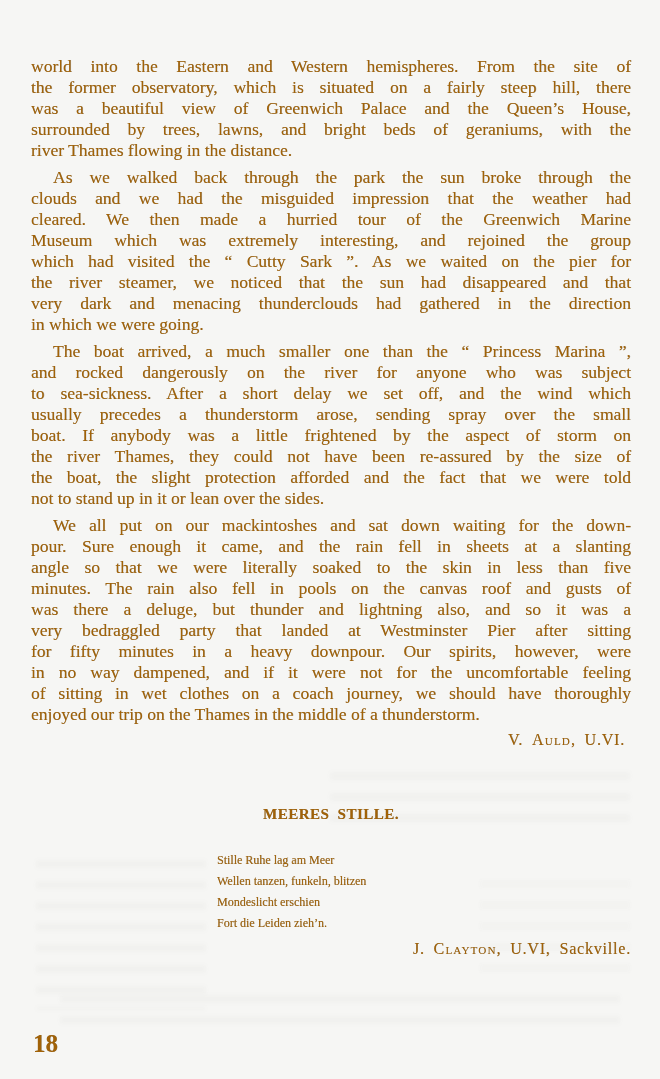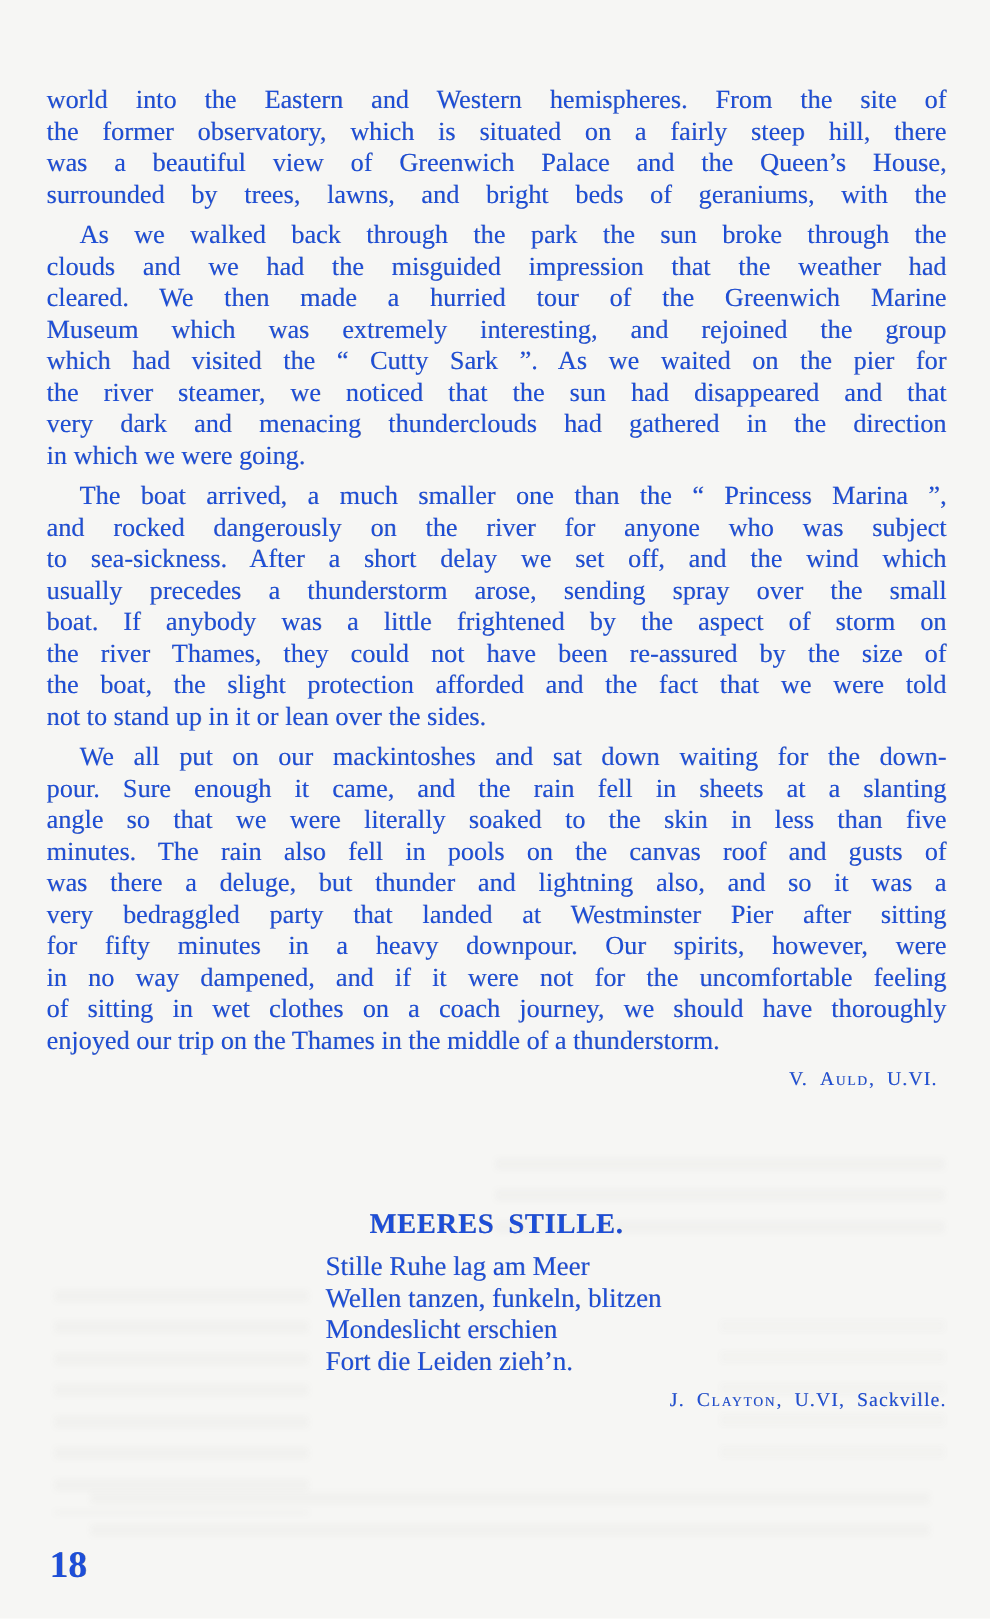--- a/index.html
+++ b/index.html
@@ -41,75 +41,76 @@
     text-align: justify;
     text-align-last: justify;
     white-space: normal;
   }
   .line.last { text-align-last: left; }
   .para.indent .line:first-child { text-indent: 22px; }
 
   .signature {
     margin-top: 4px;
     text-align: right;
-    font-size: 13px;
+    font-size: 16px;
     line-height: 21px;
     letter-spacing: 0.8px;
     word-spacing: 4px;
     text-shadow: 0.3px 0.3px 0.3px rgba(30,30,28,0.35);
   }
   .signature.sig1 { margin-right: 6px; }
   .signature.sig2 { margin-right: 0; }
   .sc { font-variant: small-caps; letter-spacing: 1.2px; }
 
   .poem-title {
-    margin-top: 75px;
+    margin-top: 51px;
     text-align: center;
     font-weight: bold;
-    font-size: 19px;
+    font-size: 15px;
     line-height: 26px;
     letter-spacing: 0.5px;
     word-spacing: 4px;
     text-shadow: 0.3px 0.3px 0.3px rgba(30,30,28,0.4);
   }
   .poem-body {
-    margin-top: 4px;
+    margin-top: 23px;
     margin-left: 186px;
-    font-size: 18px;
+    font-size: 12px;
     line-height: 21px;
   }
   .poem-line { text-align: left; }
 
   .page-number {
     position: absolute;
     left: 33px; top: 1033px;
     font-size: 25px;
     font-weight: bold;
     line-height: 21px;
     text-shadow: 0.3px 0.3px 0.3px rgba(30,30,28,0.4);
   }
 </style>
 </head>
 <body>
 
-<div class="sheet" style="background: rgb(246, 246, 244); color: #1d4ed8;">
+<div class="sheet" style="background: rgb(246, 246, 244); color: #a16207;">
 
   <div class="smudge s1"></div>
   <div class="smudge s2"></div>
   <div class="smudge s3"></div>
   <div class="smudge s4"></div>
 
   <div class="text-col">
 
     <div id="essay-paragraphs">
         <div class="para">
           <div class="line">world into the Eastern and Western hemispheres.  From the site of</div>
           <div class="line">the former observatory, which is situated on a fairly steep hill, there</div>
           <div class="line">was a beautiful view of Greenwich Palace and the Queen’s House,</div>
           <div class="line">surrounded by trees, lawns, and bright beds of geraniums, with the</div>
+          <div class="line last">river Thames flowing in the distance.</div>
         </div>
         <div class="para indent">
           <div class="line">As we walked back through the park the sun broke through the</div>
           <div class="line">clouds and we had the misguided impression that the weather had</div>
           <div class="line">cleared.  We then made a hurried tour of the Greenwich Marine</div>
           <div class="line">Museum which was extremely interesting, and rejoined the group</div>
           <div class="line">which had visited the “ Cutty Sark ”.  As we waited on the pier for</div>
           <div class="line">the river steamer, we noticed that the sun had disappeared and that</div>
           <div class="line">very dark and menacing thunderclouds had gathered in the direction</div>
           <div class="line last">in which we were going.</div>

